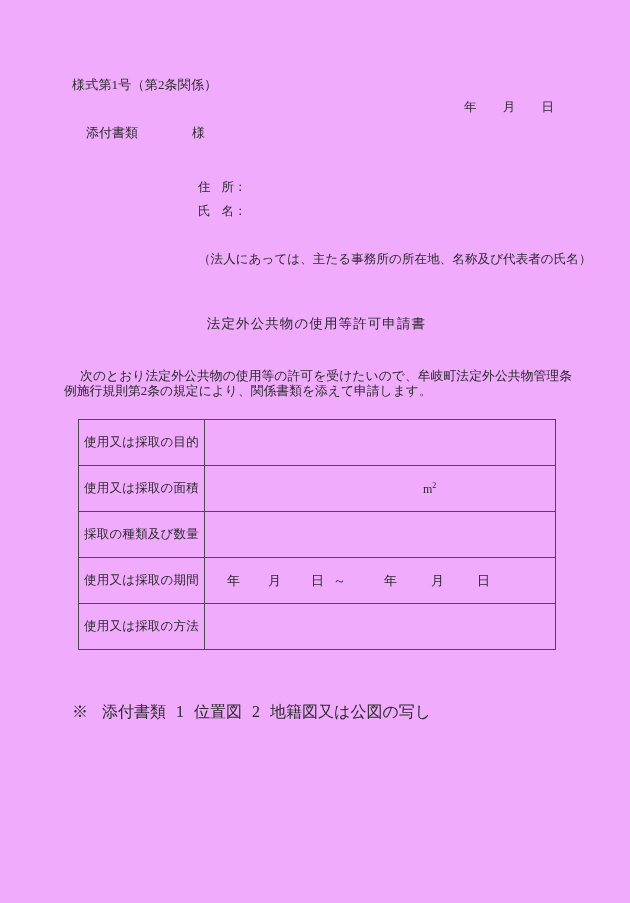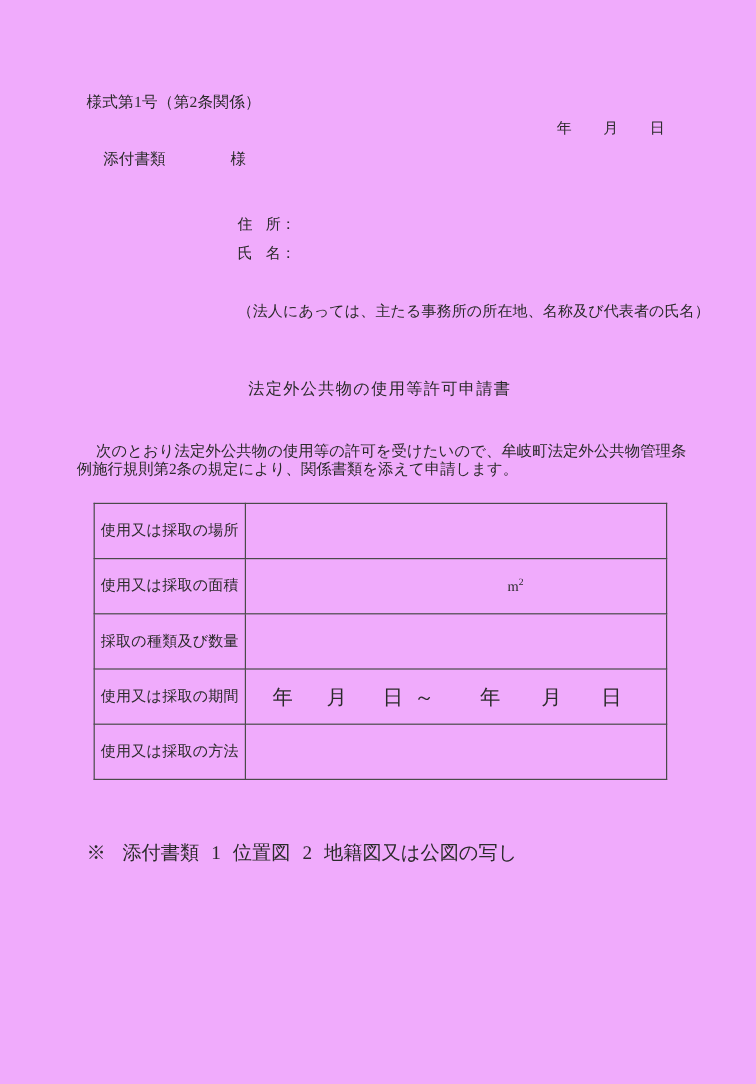--- a/index.html
+++ b/index.html
@@ -124,21 +124,21 @@
     font-size: 8px;
     vertical-align: super;
     line-height: 0;
   }
   .period {
     position: absolute;
     left: 22px;
     right: 10px;
     top: 50%;
     transform: translateY(-50%);
-    font-size: 17px;
+    font-size: 13px;
     white-space: pre;
   }
   .period .g1 { display: inline-block; width: 28px; }
   .period .g2 { display: inline-block; width: 30px; }
   .period .g3 { display: inline-block; width: 9px; }
   .period .g4 { display: inline-block; width: 38px; }
   .period .g5 { display: inline-block; width: 34px; }
   .period .g6 { display: inline-block; width: 33px; }
 
   
@@ -171,21 +171,21 @@
     <div class="row note">（法人にあっては、主たる事務所の所在地、名称及び代表者の氏名）</div>
   </div>
 
   <div class="doc-title">法定外公共物の使用等許可申請書</div>
 
   <div class="body-para"><span class="indent"></span><span>次のとおり法定外公共物の使用等の許可を受けたいので、牟岐町法定外公共物管理条例施行規則第2条の規定により、関係書類を添えて申請します。</span></div>
 
   <table class="form-table">
     <tbody>
       <tr>
-        <td class="label">使用又は採取の場所</td>
+        <td class="label">使用又は採取の目的</td>
         <td class="value"></td>
       </tr>
       <tr>
         <td class="label">使用又は採取の面積</td>
         <td class="value">
           <span class="unit-sq"><span>m</span><sup>2</sup></span>
         </td>
       </tr>
       <tr>
         <td class="label">採取の種類及び数量</td>

